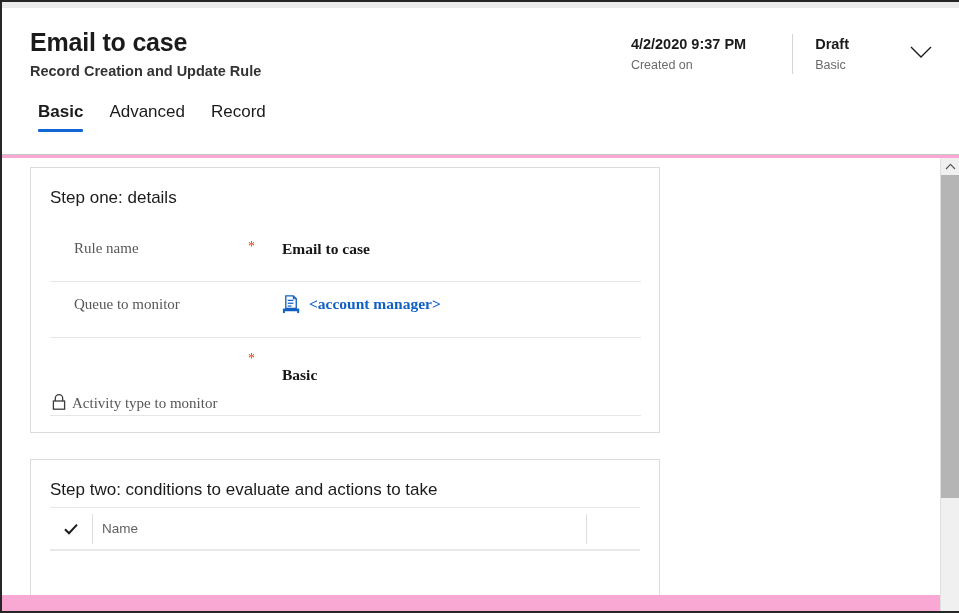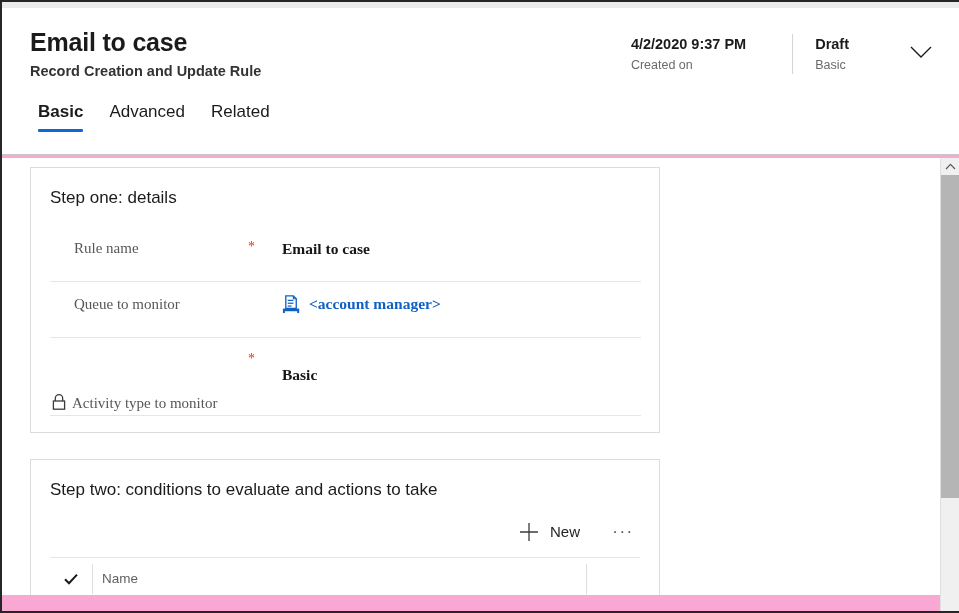--- a/index.html
+++ b/index.html
@@ -444,21 +444,21 @@
       </div>
 
       <div class="tabs">
         <div class="tab active">
           <span>Basic</span>
         </div>
         <div class="tab">
           <span>Advanced</span>
         </div>
         <div class="tab">
-          <span>Related</span>
+          <span>Record</span>
         </div>
       </div>
 
     </div>
   </div>
 
   <div class="content">
 
     <div class="card" id="card-step-one">
       <div class="card-title">Step one: details</div>
@@ -516,31 +516,20 @@
             <div class="field-value offset-down">Basic</div>
           </div>
         </div>
 
       </div>
     </div>
 
     <div class="card" id="card-step-two">
       <div class="card-title">Step two: conditions to evaluate and actions to take</div>
 
-      <div class="grid-toolbar">
-        <div class="cmd">
-          <svg class="cmd-plus" viewBox="0 0 22 22">
-            <path d="M11 2 V20 M2 11 H20" stroke="#3b3b3b" stroke-width="1.3" fill="none"></path>
-          </svg>
-          <span class="cmd-label">New</span>
-        </div>
-        <div class="cmd-overflow">
-          <span>···</span>
-        </div>
-      </div>
 
       <div class="grid-head">
         <div class="grid-check">
           <svg class="check-mark" viewBox="0 0 16 16">
             <path d="M2 8.2 L6 12.3 L14 3.6" fill="none" stroke="#1b1b1b" stroke-width="2"></path>
           </svg>
         </div>
         <div class="grid-col grid-col-name">
           <span class="grid-col-label">Name</span>
         </div>

